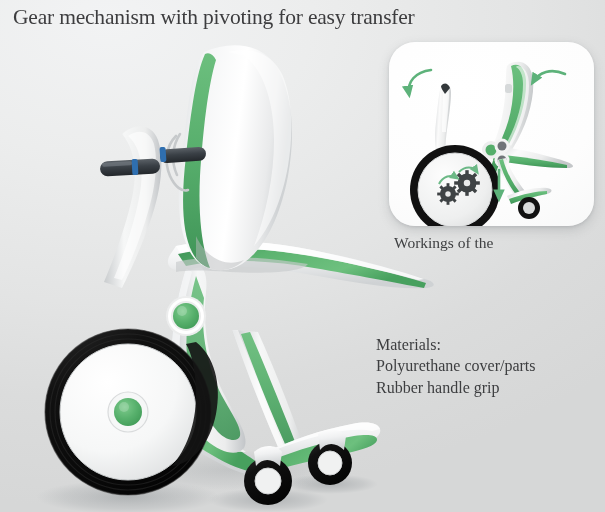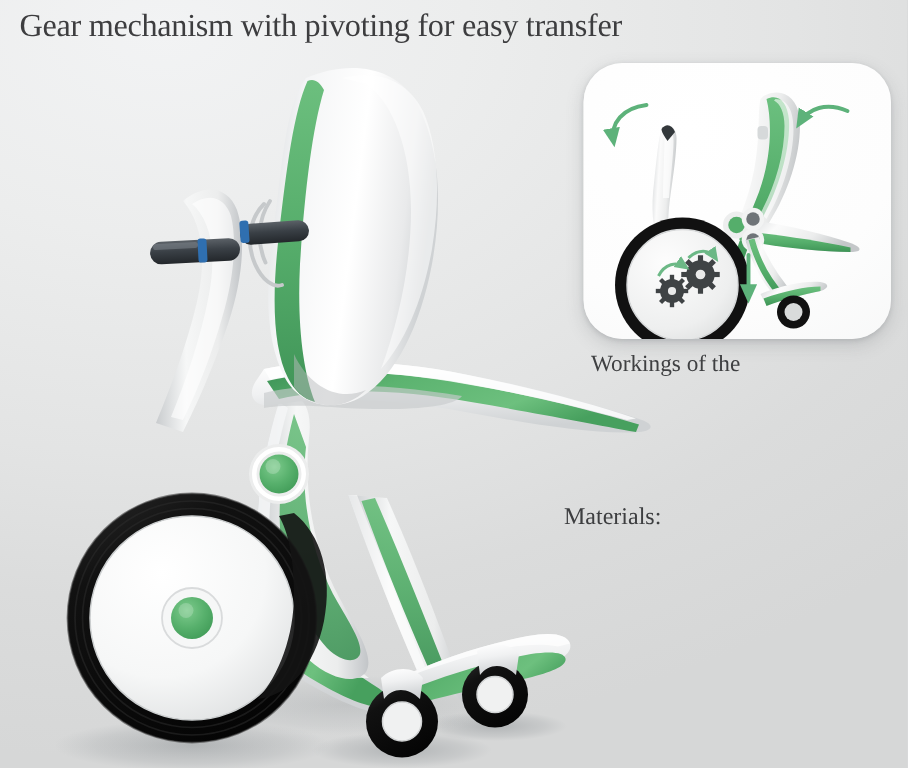--- a/index.html
+++ b/index.html
@@ -412,15 +412,17 @@
       </g>
     </svg>
   </div>
 
   <div id="inset-caption" class="nosel">
     <div>Workings of the</div>
   </div>
 
   <div id="materials" class="nosel">
     <div>Materials:</div>
+    <div>Polyurethane cover/parts</div>
+    <div>Rubber handle grip</div>
   </div>
 
 </div>
 
 </body></html>

